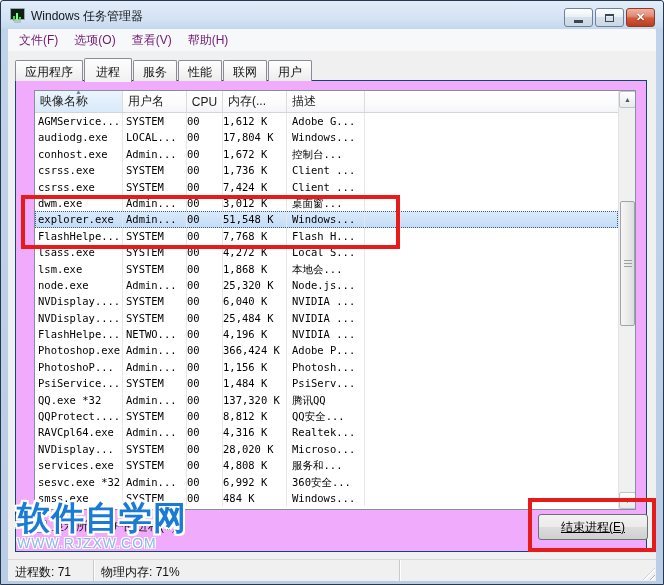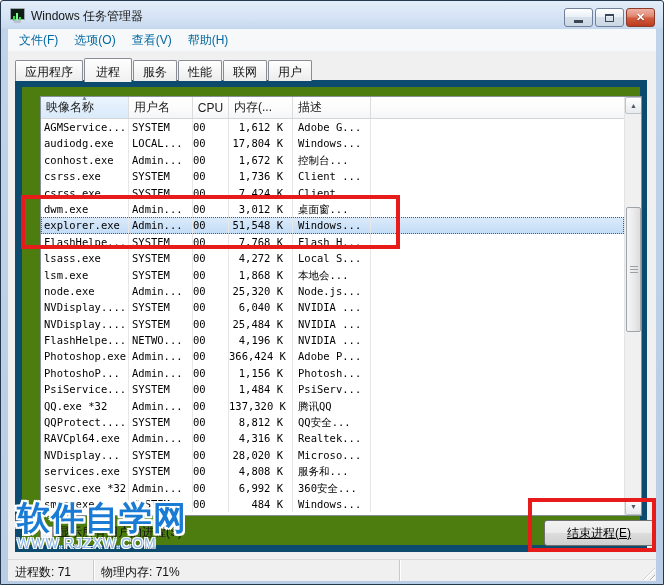--- a/index.html
+++ b/index.html
@@ -29,34 +29,34 @@
              font-size:10px; color:#33404e; position:relative; }
   .cap-btn.close { border-color:#8d3a26;
              background:linear-gradient(#efb2a6,#e18a74 42%,#d2593c 55%,#bb3c20);
              color:#fff; font-weight:bold; text-shadow:0 1px 1px #7c2413; font-size:11px; }
   .min-glyph { width:9px; height:3px; background:#3a4654; margin-top:7px; }
   .max-glyph { width:9px; height:8px; border:1px solid #3a4654; border-top-width:2px; background:transparent; }
 
   
   .menubar { position:absolute; left:7px; right:7px; top:28px; height:22px;
              background:#f7f8f9; display:flex; align-items:center; padding-left:3px; }
-  .menu-item { padding:3px 8px; font-size:12px; color:#0369a1; }
+  .menu-item { padding:3px 8px; font-size:12px; color:#701a75; }
 
   
   .client { position:absolute; left:7px; right:7px; top:50px; bottom:25px; background:#f0f0f0; }
 
   .tabstrip { position:absolute; left:7px; top:6px; display:flex; align-items:flex-end; height:24px; z-index:3; }
   .tab { padding:3px 9px 3px; font-size:12px; color:#111; height:21px;
          background:linear-gradient(#ffffff,#ececec); border:1px solid #898c95; border-bottom:none;
          border-radius:2px 2px 0 0; margin-right:1px; }
   .tab.active { height:24px; padding:5px 11px 3px; background:linear-gradient(#fdfdfd,#f1f1f1);
                 position:relative; top:0px; z-index:4; margin-bottom:-1px; }
 
   .page { position:absolute; left:7px; right:9px; top:29px; bottom:7px;
-          border:7px solid #0c4a6e; background:#4d7c0f; z-index:2; }
+          border:1px solid #0c4a6e; background:#f0abfc; z-index:2; }
 
   
   .listview { position:absolute; left:18px; top:9px; width:602px; height:420px;
               border:1px solid #878f9b; background:#fff; overflow:hidden; }
   .lv-header { position:absolute; left:0; top:0; right:17px; height:22px; display:flex;
                background:linear-gradient(#ffffff,#fbfbfc 60%,#f4f5f7); border-bottom:1px solid #d5d5d5; }
   .lv-hcell { position:relative; border-right:1px solid #dcdcdc; display:flex; align-items:center;
               padding-left:5px; font-size:12px; color:#1b1b1b; overflow:hidden; white-space:nowrap; }
   .lv-hcell.sorted { background:linear-gradient(#eaf4fd,#d9eafa); }
   .lv-hcell.sorted .sort-arrow::before { content:"▲"; }
@@ -70,21 +70,21 @@
   .lv-hfill { flex:1; border-right:none; }
 
   .lv-body { position:absolute; left:0; top:22px; right:17px; bottom:0; overflow:hidden;
              font-family:"DejaVu Sans Mono", monospace; font-size:10.5px; color:#000; }
   .lv-row { display:flex; height:16.4px; align-items:center; white-space:nowrap; }
   .lv-row span { display:block; height:100%; line-height:16.4px; overflow:hidden;
                  border-right:1px solid #e7e7e7; }
   .c-img  { width:88px; padding-left:3px; }
   .c-user { width:64px; padding-left:3px; }
   .c-cpu  { width:36px; }
-  .c-mem  { width:64px; text-align:right; padding-right:9px; }
+  .c-mem  { width:64px; text-align:left; padding-right:9px; }
   .c-desc { width:78px; padding-left:5px; }
   .c-fill { flex:1; border-right:none !important; }
   .lv-row.selected { background:linear-gradient(#dcebfb,#c2dcf6); outline:1px dotted #3f5c85; outline-offset:-1px; }
 
   
   .scrollbar { position:absolute; right:0; top:0; bottom:0; width:17px; background:#f0f0f0;
                border-left:1px solid #e3e3e3; }
   .sb-btn { position:absolute; left:0; width:17px; height:17px;
             background:linear-gradient(#fefefe,#e8eaec); border:1px solid #bdc3c7; border-radius:2px;
             display:flex; align-items:center; justify-content:center; font-size:7px; color:#4d5a66; }

